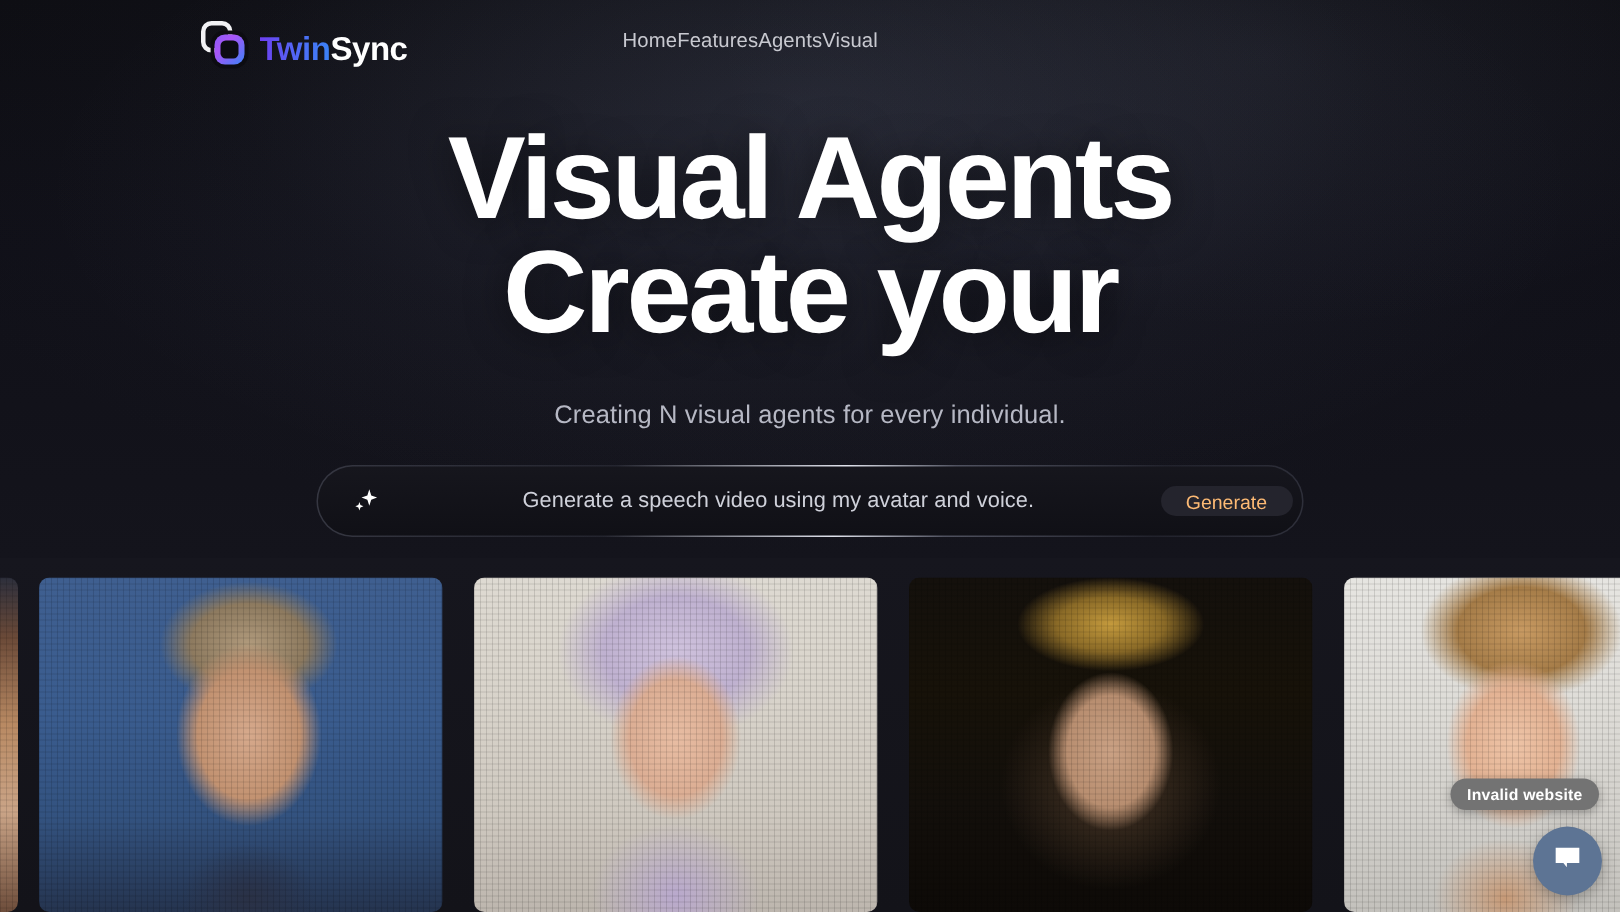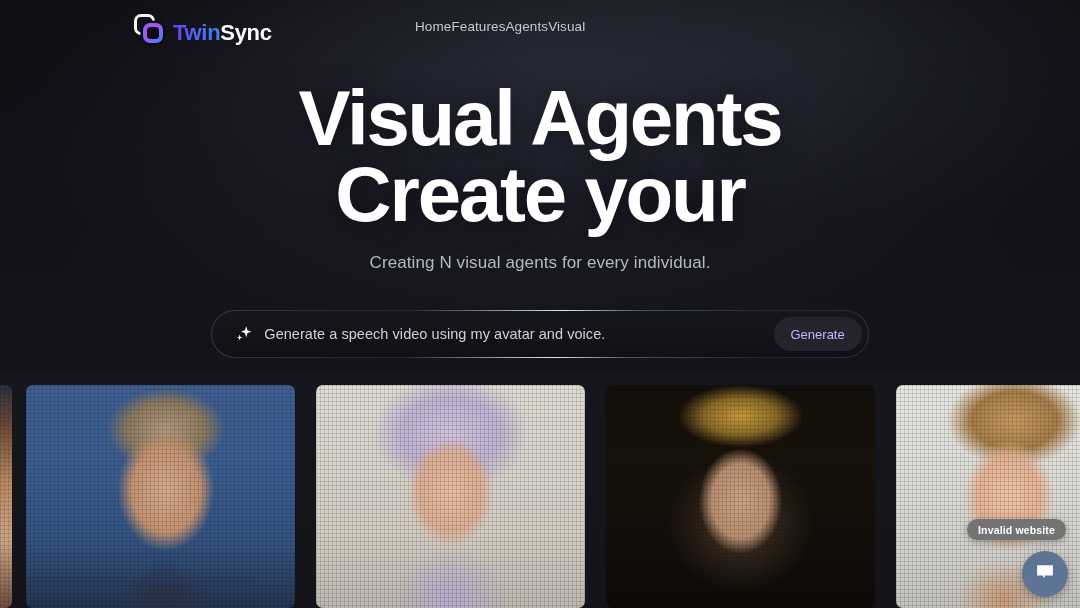--- a/index.html
+++ b/index.html
@@ -107,21 +107,21 @@
   }
   .headline {
     margin-top: 80px;
     color: #ffffff;
     font-size: 78px; font-weight: 700;
     line-height: 0.98; letter-spacing: -2.2px;
     text-shadow: 0 2px 26px rgba(0,0,0,0.55);
   }
   .headline .ln { display: block; }
   .subhead {
-    margin-top: 20px;
+    margin-top: 34px;
     color: #b6b8c4; font-size: 17px; font-weight: 400;
     letter-spacing: 0.1px;
   }
 
   
   .prompt-wrap {
     position: absolute; left: 211px; top: 310px;
     width: 658px; height: 48px;
     border-radius: 28px;
     padding: 1.3px;
@@ -139,29 +139,29 @@
     padding: 0 6px 0 20px;
     position: relative;
   }
   .sparkle-icon {
     flex: 0 0 auto; width: 22px; height: 22px;
     position: relative; margin-right: 10px;
   }
   .prompt-text {
     flex: 1 1 auto;
     color: #cfd1da; font-size: 14.5px; font-weight: 400;
-    text-align: left; white-space: nowrap; overflow: hidden;
+    text-align: center; white-space: nowrap; overflow: hidden;
     letter-spacing: 0.05px;
   }
   .generate-btn {
     flex: 0 0 auto;
-    height: 34px; padding: 0 17px;
+    height: 20px; padding: 0 17px;
     border-radius: 17px;
     background: #24242d;
-    color: #c4b5fd; font-size: 13px; font-weight: 400;
+    color: #fdba74; font-size: 13px; font-weight: 400;
     display: flex; align-items: center; justify-content: center;
     cursor: pointer; white-space: nowrap;
   }
 
   
   .gallery {
     position: absolute; left: 0; top: 385px; width: 1080px; height: 223px;
     z-index: 8;
   }
   .card {

